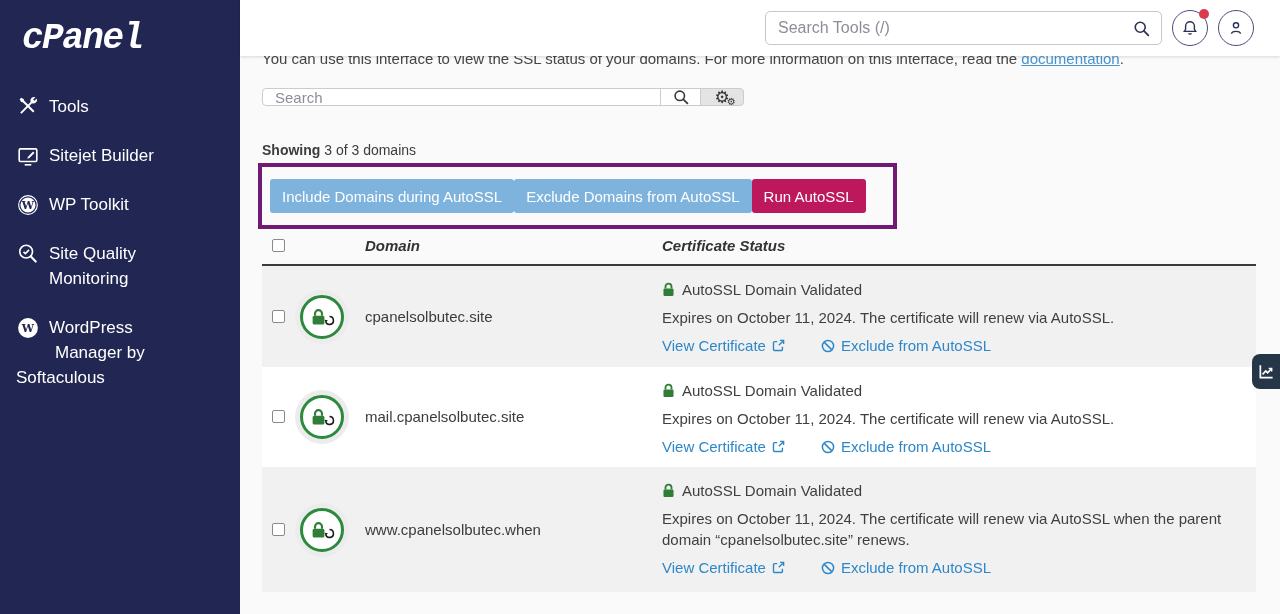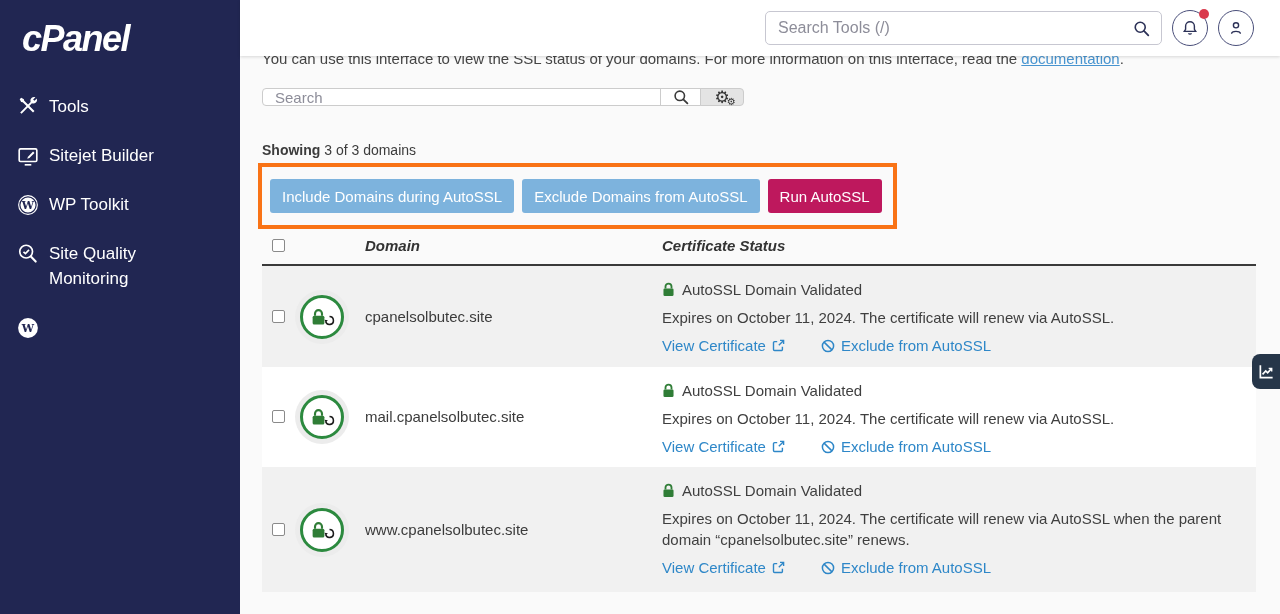--- a/index.html
+++ b/index.html
@@ -1,21 +1,21 @@
 <!DOCTYPE html>
 <html><head>
 <meta charset="utf-8">
 <style>
   * { box-sizing: border-box; margin: 0; padding: 0; }
   html,body { width:1280px; height:614px; }
   body { position:relative; font-family:"Liberation Sans", sans-serif; background:#fff; overflow:hidden; }
 
   
   .sidebar { position:absolute; left:0; top:0; width:240px; height:614px; background:#212652; }
-  .logo { position:absolute; left:22px; top:18px; font-family:Liberation Sans, sans-serif;
+  .logo { position:absolute; left:22px; top:18px; font-family:Liberation Mono, monospace;
           font-style:italic; font-weight:700; font-size:36px; color:#fff; letter-spacing:-1.5px; cursor:pointer; }
   .nav { position:absolute; left:16px; top:94px; display:flex; flex-direction:column; gap:24px; width:215px;justify-content:flex-end; }
   .nav-item { display:flex; align-items:flex-start; color:#fff; font-size:17px; line-height:25px; cursor:pointer; }
   .nav-icon { width:24px; height:25px; margin-right:9px; flex:none; display:flex; align-items:center; justify-content:center; }
   .nav-label span { display:block; }
   .outdent { margin-left:-33px; }
 
   
   .header { position:absolute; left:240px; top:0; width:1040px; height:56px; background:#fff;
             box-shadow:0 1px 3px rgba(0,0,0,.14); z-index:5; }
@@ -39,22 +39,22 @@
   .filter input { width:399px; border:1px solid #ccc; border-radius:4px 0 0 4px; padding:0 12px; font-size:15px;
                   outline:none; background:#fff; color:#333; font-family:inherit; }
   .fbtn { width:41px; border:1px solid #ccc; margin-left:-1px; background:#fff; display:flex; align-items:center;
           justify-content:center; color:#3a3a3a; cursor:pointer; }
   .fbtn.gear { width:44px; background:#e4e4e4; border-radius:0 4px 4px 0; color:#333; position:relative; }
   .cog-big { font-family:"DejaVu Sans",sans-serif; font-size:17px; line-height:1; }
   .cog-small { font-family:"DejaVu Sans",sans-serif; font-size:10px; line-height:1; position:absolute; top:8px; right:7px; }
 
   .summary { position:absolute; left:22px; top:86px; font-size:14px; color:#3c3c3c; }
 
-  .highlight-box { position:absolute; left:18px; top:107px; width:639px; height:66px; border:4px solid #f97316;
-                   display:flex; align-items:center; padding-left:8px; gap:8px; }
+  .highlight-box { position:absolute; left:18px; top:107px; width:639px; height:66px; border:4px solid #701a75;
+                   display:flex; align-items:center; padding-left:8px; }
   .btn { height:34px; border:none; border-radius:3px; color:#fff; font-size:15px; padding:0 12px;
          font-family:inherit; cursor:pointer; }
   .btn.light { background:#7db3dd; }
   .btn.primary { background:#be185d; }
 
   
   .table { position:absolute; left:22px; top:174px; width:994px; }
   .thead { position:relative; height:36px; border-bottom:2px solid #3a3a3a;font-style:italic; }
   .th { position:absolute; top:7px; font-weight:bold; font-size:15px; color:#333; }
   .th-domain { left:103px; } .th-status { left:400px; }
@@ -142,20 +142,25 @@
       </span>
     </div>
 
     <div class="nav-item">
       <span class="nav-icon">
         <svg width="22" height="22" viewBox="0 0 20 20">
           <circle cx="10" cy="10" r="9" fill="#fff"></circle>
           <text x="10" y="13.6" font-size="10" font-weight="bold" text-anchor="middle" fill="#212652" font-family="DejaVu Serif, serif">W</text>
         </svg>
       </span>
+      <span class="nav-label">
+        <span>WordPress</span>
+        <span style="margin-left:6px">Manager by</span>
+        <span class="outdent">Softaculous</span>
+      </span>
     </div>
 
   </div>
 </div>
 
 <div class="header">
   <div class="tool-search">
     <input type="text" placeholder="Search Tools (/)" style="">
     <span class="mag">
       <svg width="17" height="17" viewBox="0 0 16 16" fill="none" stroke="currentColor">
@@ -329,21 +334,21 @@
               </svg>
           </span>
           <span class="sync">
             <svg width="11" height="11" viewBox="0 0 12 12">
                 <path d="M6 1.7 a4.3 4.3 0 1 1 -4.2 5.3" fill="none" stroke="#1b1b1b" stroke-width="1.7"></path>
                 <path d="M0.4 5.2 l1.6 2.8 2.3-2.2z" fill="#1b1b1b"></path>
               </svg>
           </span>
         </div>
       </div>
-      <div class="domain-name">www.cpanelsolbutec.site</div>
+      <div class="domain-name">www.cpanelsolbutec.when</div>
       <div class="status-cell">
         <div class="status-line">
           <span style="display:flex">
             <svg width="13" height="15" viewBox="0 0 12 14">
                 <path d="M3.2 6 V4.3 a2.8 2.8 0 0 1 5.6 0 V6" fill="none" stroke="#2f7d36" stroke-width="1.7"></path>
                 <rect x="1.3" y="6" width="9.4" height="7" rx="1.2" fill="#2f7d36"></rect>
               </svg>
           </span>
           <span>AutoSSL Domain Validated</span>
         </div>

